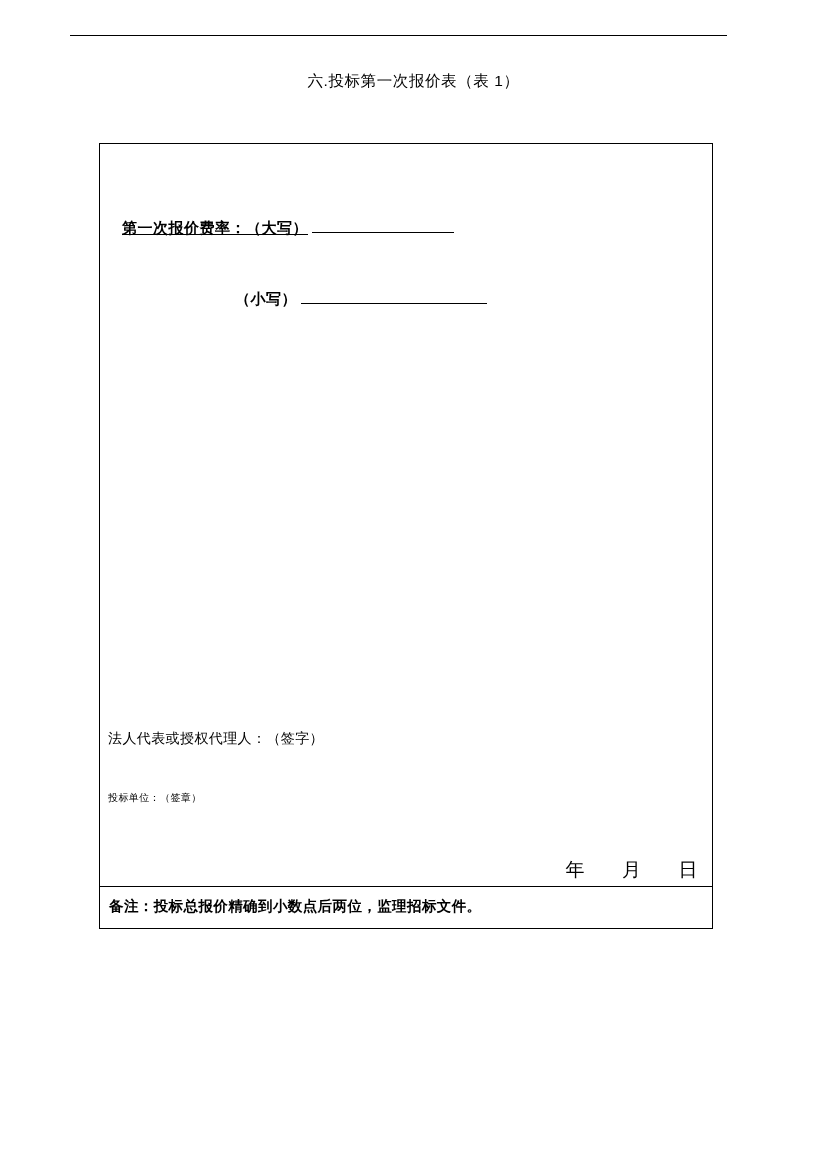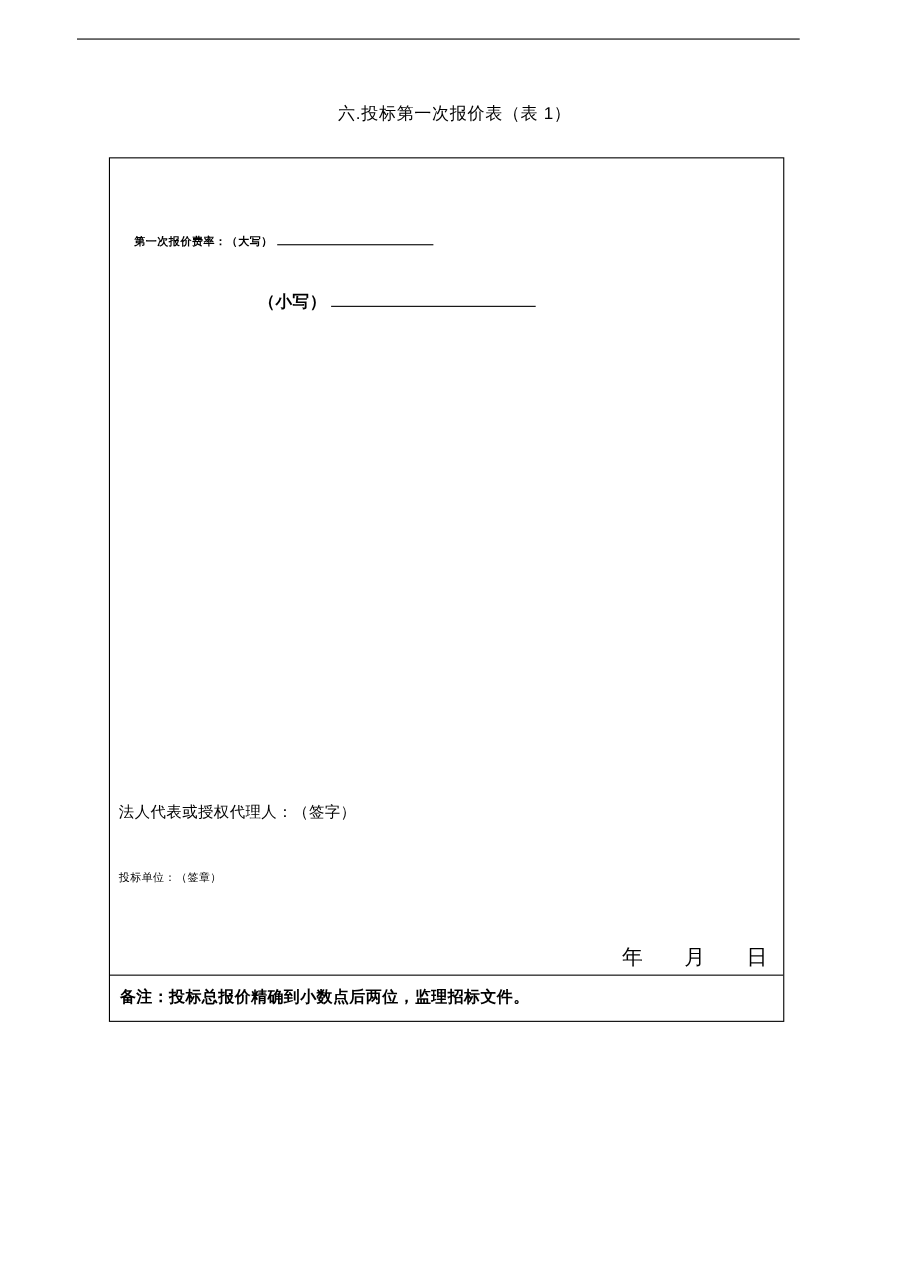--- a/index.html
+++ b/index.html
@@ -40,21 +40,21 @@
   }
   .header-rule {
     margin-top: 2px;
     border-bottom: 1.6px solid #000;
     width: 657px;
   }
 
   
   .doc-title {
     position: absolute;
-    top: 93px;
+    top: 71px;
     left: 0;
     width: 827px;
     text-align: center;
     font-size: 15.5px;
     font-family: "Liberation Sans", "DejaVu Sans", sans-serif;
     letter-spacing: 0.6px;
   }
 
   
   .form-box {
@@ -63,31 +63,32 @@
     top: 143px;
     width: 614px;
     height: 786px;
     border: 1.3px solid #000;
     box-sizing: border-box;
   }
 
   .row-big {
     position: absolute;
     left: 22px;
-    top: 63px;
-    font-size: 10px;
+    top: 73px;
+    font-size: 15px;
     font-weight: bold;
     font-family: "Liberation Sans", "DejaVu Sans", sans-serif;
     letter-spacing: 0.5px;
     white-space: nowrap;
+    text-decoration: underline;
   }
   .row-small {
     position: absolute;
     left: 135px;
-    top: 119px;
+    top: 144px;
     font-size: 15px;
     font-weight: bold;
     font-family: Liberation Mono, monospace;
     letter-spacing: 0.5px;
     white-space: nowrap;
   }
   .blank-line {
     display: inline-block;
     border-bottom: 1.3px solid #000;
     vertical-align: baseline;

